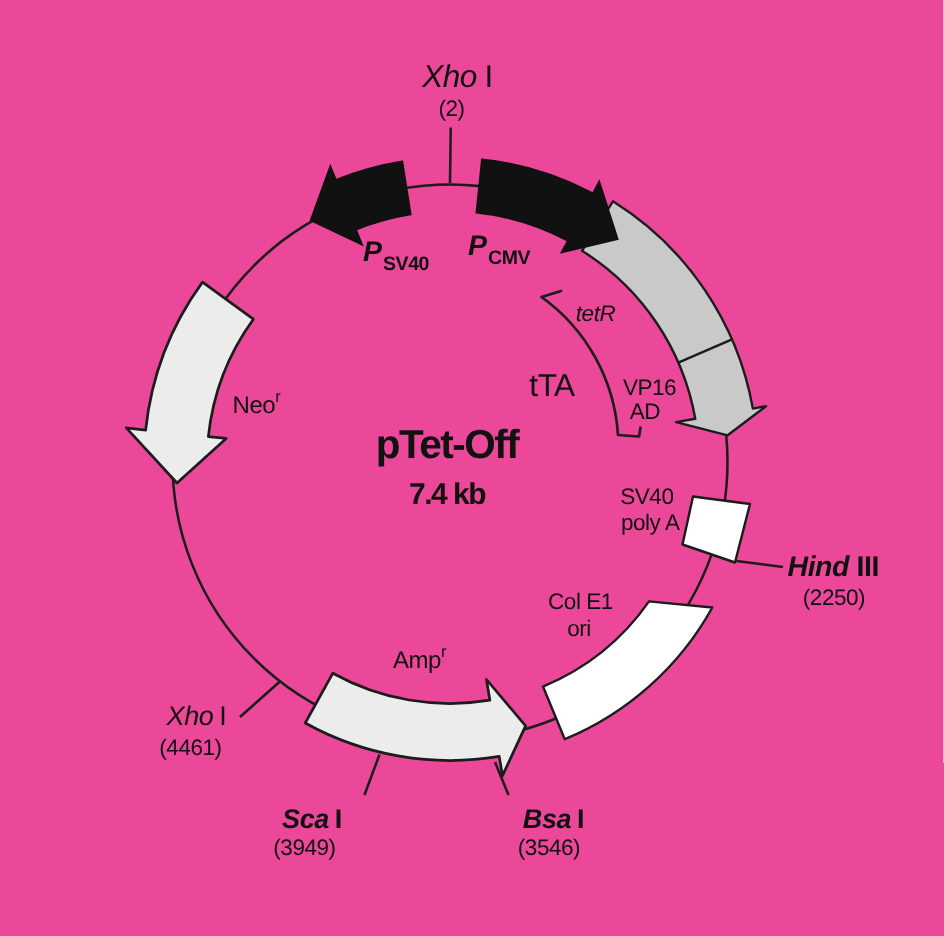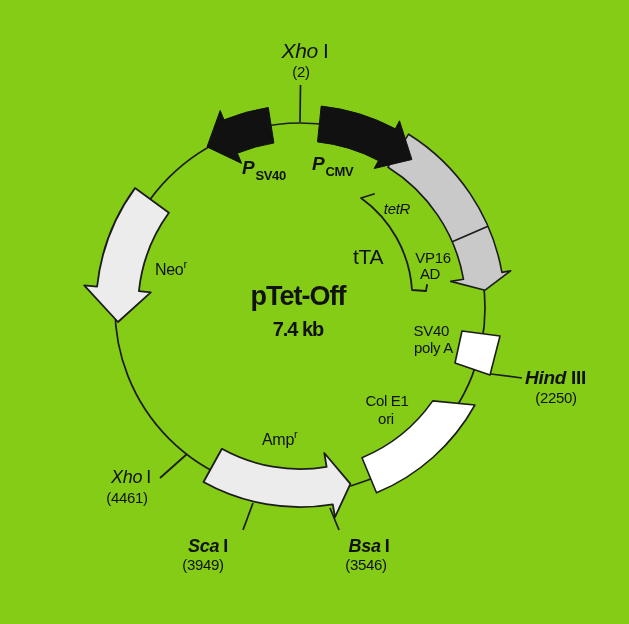--- a/index.html
+++ b/index.html
@@ -1,16 +1,16 @@
 <!DOCTYPE html>
 <html><head>
 <meta charset="utf-8">
 <style>
   html,body{margin:0;padding:0;background:#ffffff;}
-  .stage{position:relative;width:629px;height:624px;background:#84cc16;overflow:hidden;}
+  .stage{position:relative;width:629px;height:624px;background:#ec4899;overflow:hidden;}
   svg{display:block;}
   .t{font-family:"Liberation Sans",sans-serif;fill:#111111;letter-spacing:-0.3px;}
   .it{font-style:italic;}
   .b{font-weight:bold;}
   .up{font-style:normal;}
   .title{letter-spacing:-1px;}
   .ln{stroke:#1c1c1c;stroke-width:1.7;fill:none;}
   .band-black{fill:#111111;stroke:#111111;stroke-width:1;}
   .band-gray{fill:#c9c9c9;stroke:#1c1c1c;stroke-width:1.6;stroke-linejoin:round;}
   .band-light{fill:#ececec;stroke:#1c1c1c;stroke-width:1.8;stroke-linejoin:round;}

